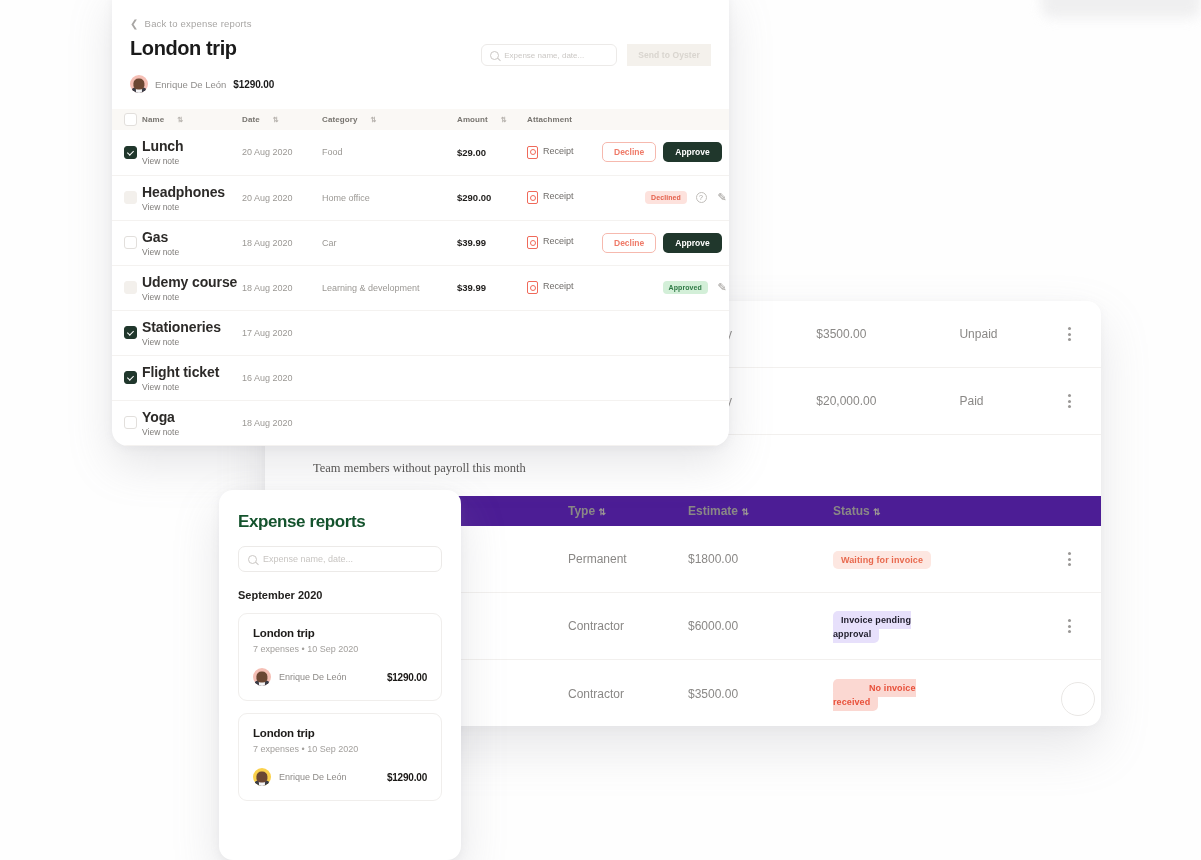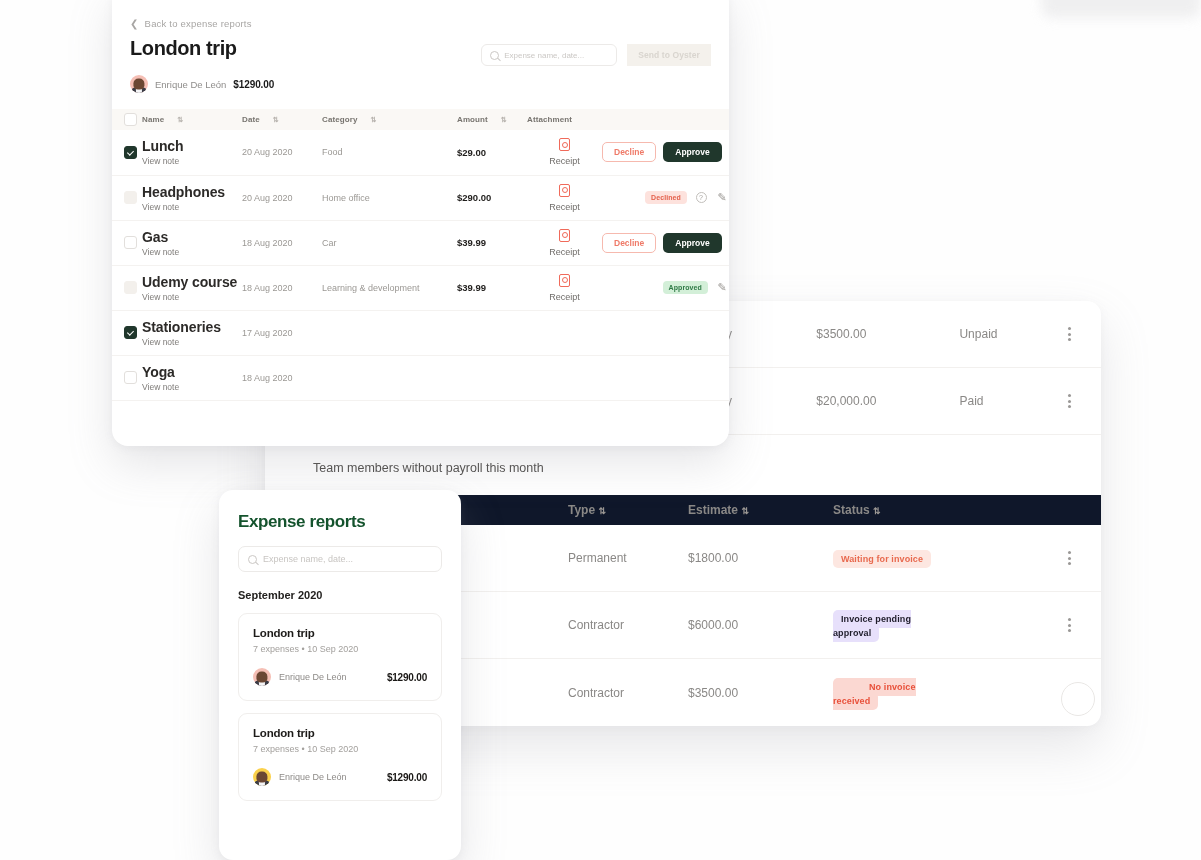--- a/index.html
+++ b/index.html
@@ -89,21 +89,21 @@
   .amtv { font-size: 9.5px; color: #1f1d1b; font-weight: bold; }
 
   .chk {
     width: 13px; height: 13px; border-radius: 3px; border: 1.4px solid #e2dfdc;
     background:#fff; display:flex; align-items:center; justify-content:center;
   }
   .chk.on { background: #20372c; border-color:#20372c; }
   .chk.on::after { content:""; width:5px; height:2.5px; border-left:1.4px solid #fff; border-bottom:1.4px solid #fff; transform: rotate(-45deg) translate(0px,-1px); }
   .chk.dim { background:#f3f0ec; border-color:#f3f0ec; }
 
-  .att { display: flex; align-items: center; gap: 5px; flex-direction: column; }
+  .att { display: flex; align-items: flex-start; gap: 5px; }
   .pdfico {
     width: 11px; height: 13px; border-radius: 2px; border: 1.3px solid #f06a5a;
     display:flex; align-items:center; justify-content:center; position:relative;
   }
   .pdfico::after{ content:""; width:4px; height:4px; border-radius:50%; border:1.2px solid #f06a5a; }
   .att span { font-size: 9px; color: #6f6c69; }
 
   .actions { display: flex; align-items: center; gap: 7px; }
   .btn-decline {
     height: 20px; padding: 0 11px; border-radius: 5px;
@@ -147,24 +147,24 @@
   .p-name { font-size: 13px; font-weight: bold; color: #232323; letter-spacing:-.1px; }
   .p-role { font-size: 12.5px; color: #9d9b99; margin-top: 3px; }
   .p-date { width: 135px; font-size: 12px; color: #8a8886; }
   .p-type { width: 120px; font-size: 12px; color: #8a8886; }
   .p-amt  { width: 145px; font-size: 12px; color: #8a8886; }
   .p-st   { width: 110px; font-size: 12px; color: #8a8886; }
   .kebab { margin-left: auto; display:flex; flex-direction:column; gap:2.5px; align-items:center; }
   .kebab i { width:3px; height:3px; border-radius:50%; background:#9a9896; display:block; }
 
   .p-section-title {
-    font-size: 12.5px; color: #52504e; padding: 26px 0 0 48px;
+    font-size: 12.5px; color: #52504e; padding: 26px 0 0 48px; font-family: Liberation Serif, serif;
   }
   .p-thead {
-    display:flex; align-items:center; height: 30px; background:#0f172a;
+    display:flex; align-items:center; height: 30px; background:#4c1d95;
     margin-top: 20px; padding: 0 30px 0 48px; font-size: 11px; color:#4b4947; font-weight:bold;
   }
   .p-thead .sorticon { font-size: 9px; color:#9c9894; }
   .p-brow { display:flex; align-items:center; height: 67px; border-bottom:1px solid #f2f0ee; padding: 0 30px 0 48px; }
   .p-brow:last-child { border-bottom: 0; }
   .pb-name { width: 255px; }
   .bdg { font-size: 9px; font-weight: bold; padding: 4px 8px; border-radius: 5px; letter-spacing:.1px; }
   .bdg.waiting { background: #fde7e1; color: #e8694e; }
   .bdg.pending { background: #e7e0fb; color: #1f1d2b; }
   .bdg.noinv   { background: #fbd8d2; color: #e8503a; padding-left: 36px; }
@@ -376,20 +376,34 @@
               <div class="vn">View note</div>
             </td>
             <td class="col-date">17 Aug 2020</td>
             <td class="col-cat"></td>
             <td class="col-amt"><span class="amtv"></span></td>
             <td class="col-att"></td>
             <td class="col-act"></td>
           </tr>
           <tr>
             <td class="col-chk">
+              <span class="chk on"></span>
+            </td>
+            <td class="col-name cell-name">
+              <div class="nm">Flight ticket</div>
+              <div class="vn">View note</div>
+            </td>
+            <td class="col-date">16 Aug 2020</td>
+            <td class="col-cat"></td>
+            <td class="col-amt"><span class="amtv"></span></td>
+            <td class="col-att"></td>
+            <td class="col-act"></td>
+          </tr>
+          <tr>
+            <td class="col-chk">
               <span class="chk"></span>
             </td>
             <td class="col-name cell-name">
               <div class="nm">Yoga</div>
               <div class="vn">View note</div>
             </td>
             <td class="col-date">18 Aug 2020</td>
             <td class="col-cat"></td>
             <td class="col-amt"><span class="amtv"></span></td>
             <td class="col-att"></td>

